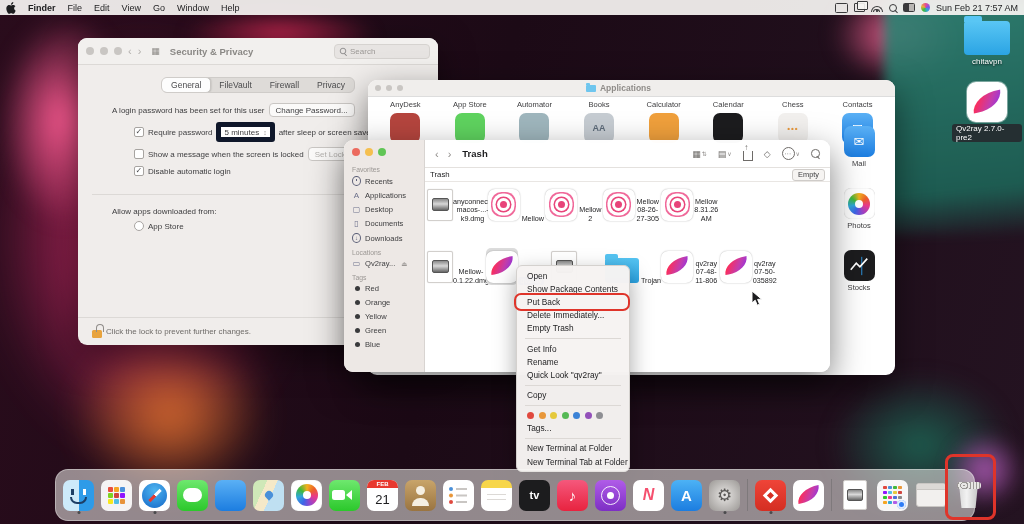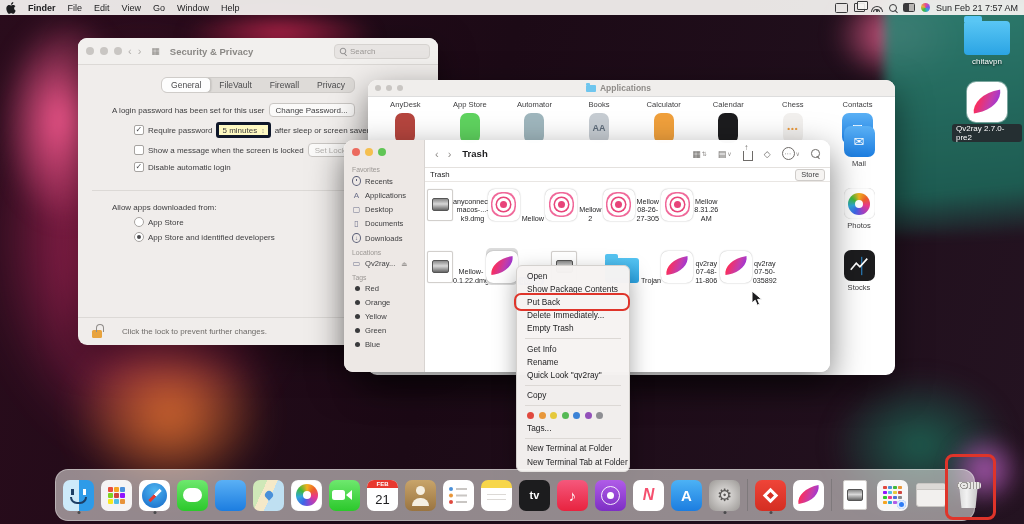--- a/index.html
+++ b/index.html
@@ -47,42 +47,42 @@
   #sec-title .grid{color:#8f8c89;font-size:9px;margin-left:4px}
   #sec-title .title{font-weight:bold;font-size:9.5px;color:#8a8885;margin-left:4px}
   #sec-search{margin-left:auto;width:86px;height:13px;background:#e7e4e2;border:1px solid #d6d3d0;border-radius:4px;display:flex;align-items:center;gap:3px;padding:0 4px;color:#9b9895;font-size:8px}
   #sec-tabs{display:flex;justify-content:center;margin:12px 0 10px}
   .seg{display:flex;background:#dedbd8;border:1px solid #cfccc9;border-radius:6px;overflow:hidden}
   .seg .tab{padding:2px 9px;font-size:8.5px;color:#4a4a4c}
   .seg .tab.active{background:#fdfdfd;border-radius:5px;box-shadow:0 0 2px rgba(0,0,0,.25);margin:-1px;border:1px solid #c8c5c2}
   .sec-row{padding:0 0 0 56px;margin-bottom:5px;display:flex;align-items:center;gap:4px;white-space:nowrap;overflow:hidden}
   .chk{width:8px;height:8px;border:1px solid #a7a4a1;border-radius:2px;background:#fff;flex:none;position:relative}
   .chk.on::after{content:"✓";position:absolute;left:0.5px;top:-1.5px;font-size:8px;color:#4a4a4c}
-  .dd{background:#fef9c3;border:3px solid #0f172a;border-radius:3px;padding:0.5px 3px;display:flex;gap:4px;align-items:center}
+  .dd{background:#ffffff;border:5px solid #0f172a;border-radius:3px;padding:0.5px 3px;display:flex;gap:4px;align-items:center}
   .dd .ar{color:#8f8c89;font-size:7px}
   .btn{background:#fbfaf9;border:1px solid #c9c6c3;border-radius:4px;padding:1.5px 6px;color:#3d3d3f}
   .btn.disabled{color:#b3b0ad}
   .radio{width:8px;height:8px;border:1px solid #a7a4a1;border-radius:50%;background:#fff;flex:none;position:relative}
   .radio.on::after{content:"";position:absolute;left:2px;top:2px;width:4px;height:4px;border-radius:50%;background:#4a4a4c}
   #sec-div1{height:1px;background:#dcd9d6;margin:18px 14px 12px}
-  #sec-bottom{position:absolute;left:0;bottom:0;width:100%;height:28px;border-top:1px solid #dcd9d6;display:flex;align-items:center;gap:20px;padding:0 14px;box-sizing:border-box}
+  #sec-bottom{position:absolute;left:0;bottom:0;width:100%;height:28px;border-top:1px solid #dcd9d6;display:flex;align-items:center;gap:4px;padding:0 14px;box-sizing:border-box}
   .lock-icon{width:10px;height:8px;background:#e8a33d;border-radius:1.5px;position:relative;margin-top:5px}
   .lock-icon::before{content:"";position:absolute;left:4px;top:-6px;width:6px;height:7px;border:1.5px solid #8f8c89;border-bottom:none;border-radius:4px 4px 0 0}
   
   #apps-win{left:368px;top:80px;width:527px;height:295px;background:#fff;z-index:15;font-size:7.6px;color:#3d3d3f}
   #apps-title{height:16px;background:#f0eeec;border-bottom:1px solid #ddd;display:flex;align-items:center;gap:5px;padding:0 7px;color:#8f8c89}
   #apps-title .tl{width:6px;height:6px}
   #apps-title .title-wrap{margin:0 auto;display:flex;align-items:center;gap:4px;font-size:8.5px;font-weight:bold}
   .minifolder{width:10px;height:7px;background:#6fc6ee;border-radius:1px;position:relative}
   .minifolder::before{content:"";position:absolute;top:-2px;left:0;width:4px;height:2px;background:#6fc6ee;border-radius:1px 1px 0 0}
   #apps-labels,#apps-icons{position:absolute;left:5px;display:flex}
   #apps-labels{top:20px}
   #apps-labels .cell,#apps-icons .cell{width:64.6px;display:flex;justify-content:center}
   #apps-icons{top:33px}
-  .papp{width:20px;height:30px;border-radius:7px;display:flex;align-items:center;justify-content:center;font-size:9px;color:#fff;font-weight:bold}
+  .papp{width:30px;height:30px;border-radius:7px;display:flex;align-items:center;justify-content:center;font-size:9px;color:#fff;font-weight:bold}
   #apps-col{position:absolute;left:458px;top:46px;width:66px;display:flex;flex-direction:column;align-items:center;gap:20px}
   #apps-col .col-item{display:flex;flex-direction:column;align-items:center;gap:2px}
   
   .appicon{width:31px;height:31px;border-radius:7px;position:relative;display:flex;align-items:center;justify-content:center;flex:none;box-sizing:border-box}
   .mail-icon{background:linear-gradient(#5ab0f5,#1c7de0);color:#fff;font-size:13px}
   .photos-icon{background:#fff;box-shadow:inset 0 0 1px rgba(0,0,0,.3)}
   .photos-icon::before{content:"";width:22px;height:22px;border-radius:50%;background:conic-gradient(#f2b01e,#ec5f2a,#e8398d,#9c43c7,#3f64e8,#2fa7d8,#40b93c,#f2b01e)}
   .photos-icon::after{content:"";position:absolute;width:8px;height:8px;border-radius:50%;background:#fff}
   .stocks-icon{background:#1c1c1e}
   
@@ -317,24 +317,20 @@
     <span>Disable automatic login</span>
   </div>
   <div id="sec-div1"></div>
   <div class="sec-row" style="padding-left:34px">
       <span>Allow apps downloaded from:</span>
     </div>
   <div class="sec-row">
     <span class="radio"></span>
     <span>App Store</span>
   </div>
-  <div class="sec-row">
-    <span class="radio on"></span>
-    <span>App Store and identified developers</span>
-  </div>
   <div id="sec-bottom">
     <span class="lock-icon"></span>
     <span style="color:#6e6b68">Click the lock to prevent further changes.</span>
   </div>
 </div>
 
 <div id="apps-win" class="window">
   <div id="apps-title">
     <span class="tl tl-dim"></span>
     <span class="tl tl-dim"></span>
@@ -502,21 +498,21 @@
         <span>◇</span>
         <span class="tool">
             <span class="more-icon">⋯</span>
             <span class="sub">∨</span>
           </span>
         <span class="mag2"></span>
       </span>
     </div>
     <div id="trash-path">
       <span>Trash</span>
-      <span id="empty-btn">Store</span>
+      <span id="empty-btn">Empty</span>
     </div>
     <div id="files">
       <div class="files-row row1" id="frow1">
           <div class="tile">
             <div class="iconbox">
               <div class="fi dmg-icon"></div>
             </div>
             <div class="fname">anyconnect-macos-...-k9.dmg</div>
           </div>
           <div class="tile">

